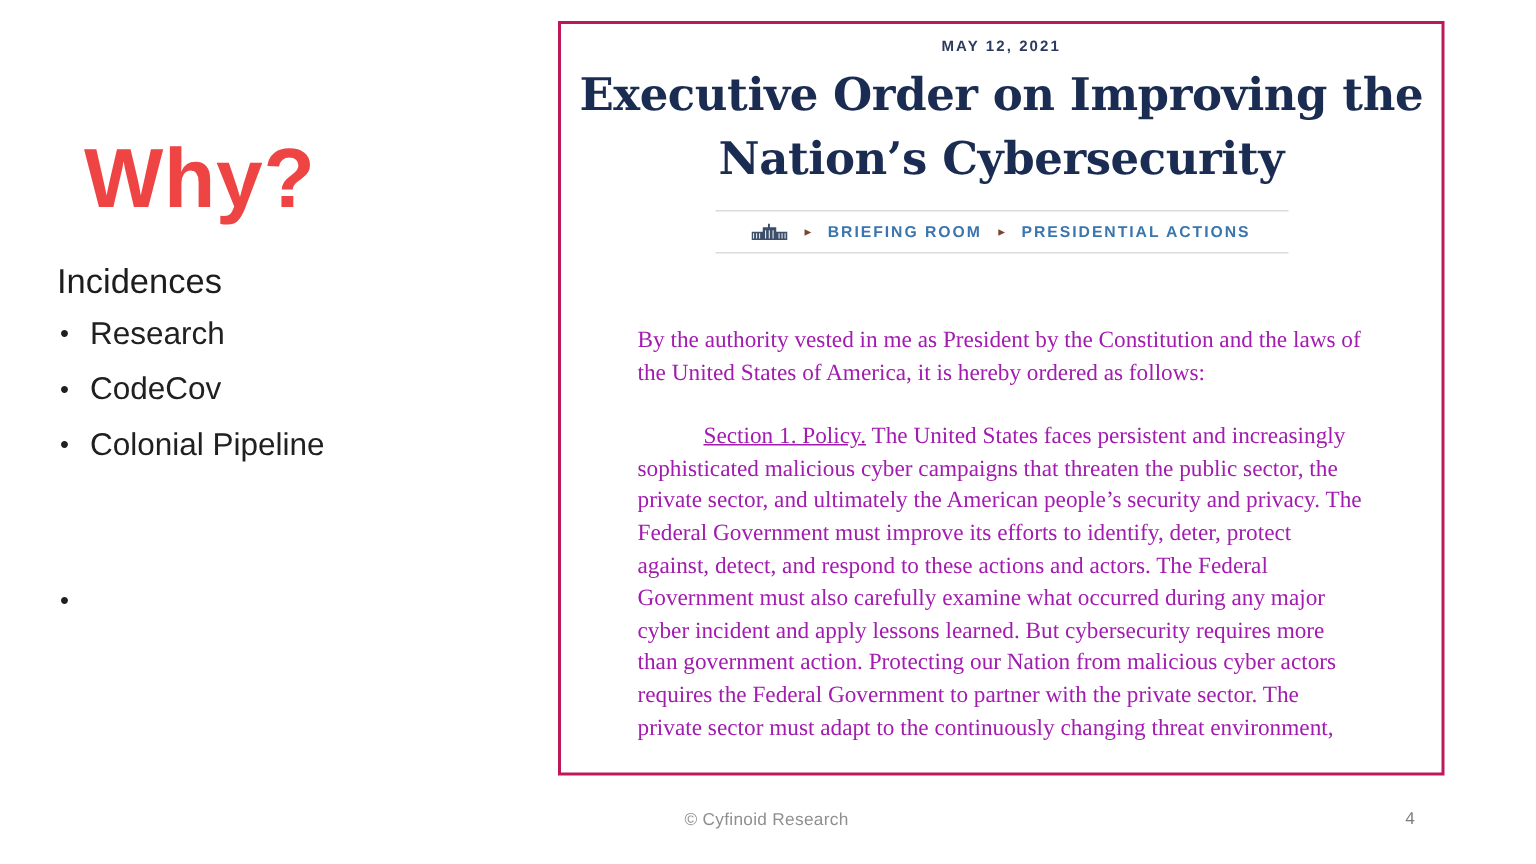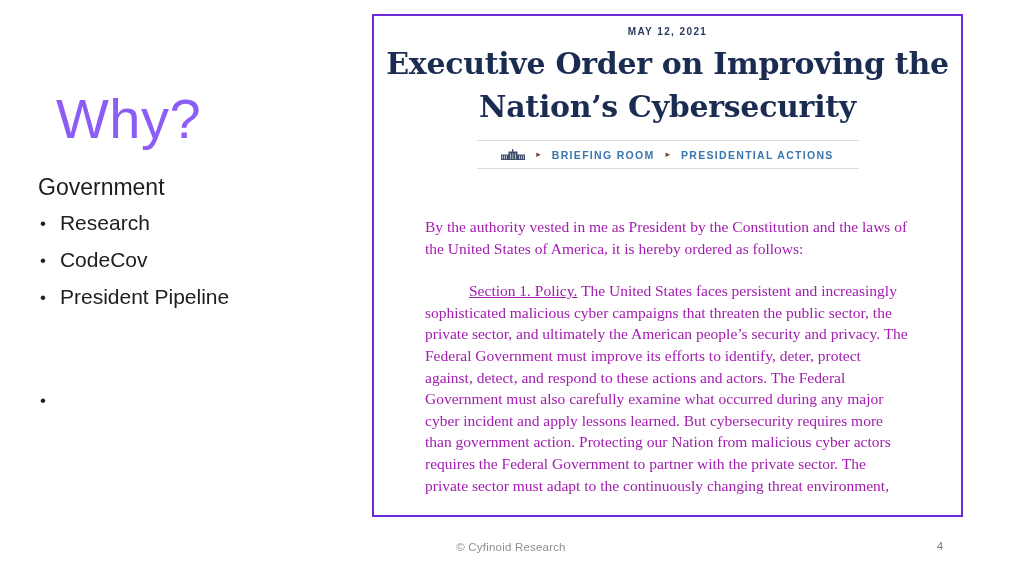--- a/index.html
+++ b/index.html
@@ -8,21 +8,21 @@
     position: relative;
     width: 1024px; height: 576px;
     background: #ffffff;
     overflow: hidden;
     font-family: "Liberation Sans", sans-serif;
   }
 
   
   .why-title {
     position: absolute; left: 56px; top: 86px;
-    font-size: 56px; font-weight: 400; color: #8b5cf6;
+    font-size: 56px; font-weight: 700; color: #ef4444;
     letter-spacing: 0.5px;
   }
   .group-heading {
     position: absolute; left: 38px;
     font-size: 23px; font-weight: 400; color: #1d1d1d;
   }
   .heading-incidences { top: 174px; }
   .heading-resultant  { top: 356px; }
   .bullet-list { position: absolute; left: 40px; list-style: none; }
   .bullets-incidences { top: 211px; }
@@ -34,21 +34,21 @@
   .bullet-marker {
     font-size: 17px; color: #202020;
     margin-right: 14px; transform: translateY(-1px);
   }
 
   
   .eo-card {
     position: absolute; left: 372px; top: 14px;
     width: 591px; height: 503px;
     background: #ffffff;
-    border: 2px solid #6d28d9;
+    border: 2px solid #be185d;
     overflow: hidden;
   }
   .eo-date {
     margin-top: 10px; text-align: center;
     font-size: 10px; font-weight: 700; letter-spacing: 1.4px;
     color: #2c3a5f;
   }
   .eo-title {
     margin-top: 5px; text-align: center;
     font-family: "DejaVu Serif", serif;
@@ -91,33 +91,33 @@
     text-align: center; font-size: 11.5px; color: #7d7d7d;
   }
 </style>
 </head>
 <body>
 
 <div class="slide">
 
   <div class="why-title">Why?</div>
 
-  <div class="group-heading heading-incidences">Government</div>
+  <div class="group-heading heading-incidences">Incidences</div>
   <ul class="bullet-list bullets-incidences">
     <li class="bullet-item">
       <span class="bullet-marker">•</span>
       <span>Research</span>
     </li>
     <li class="bullet-item">
       <span class="bullet-marker">•</span>
       <span>CodeCov</span>
     </li>
     <li class="bullet-item">
       <span class="bullet-marker">•</span>
-      <span>President Pipeline</span>
+      <span>Colonial Pipeline</span>
     </li>
   </ul>
 
   <ul class="bullet-list bullets-resultant">
     <li class="bullet-item">
       <span class="bullet-marker">•</span>
     </li>
   </ul>
 
   <div class="eo-card">

